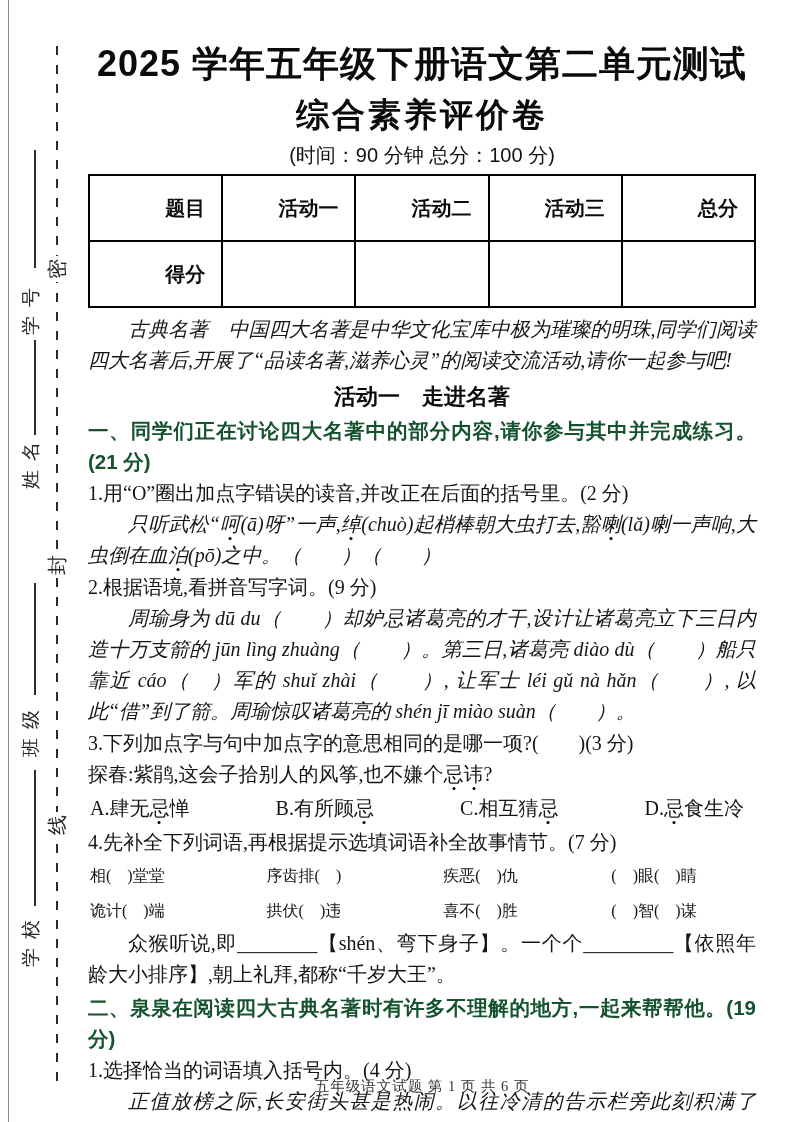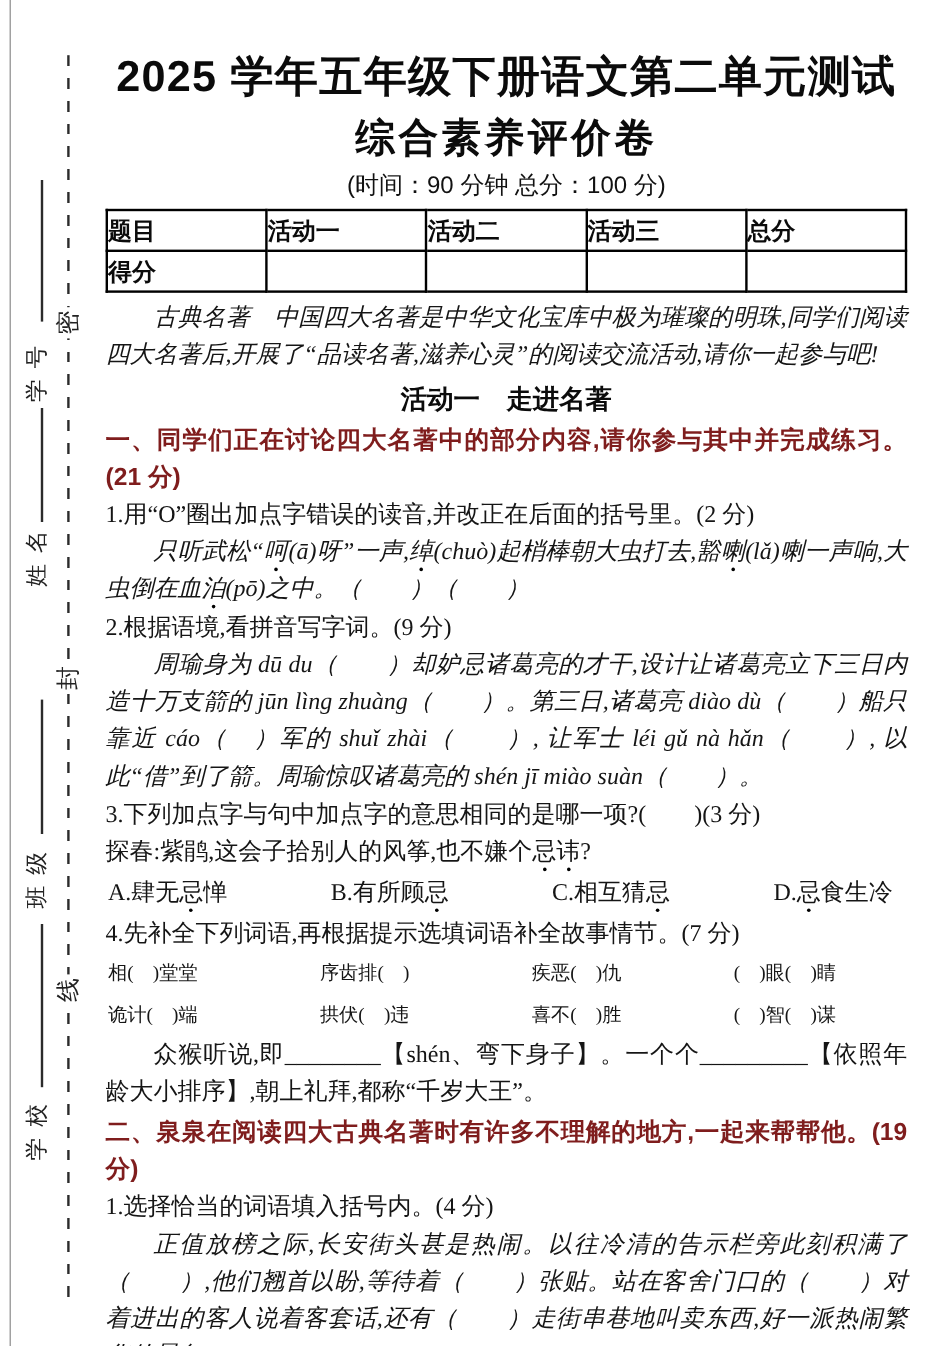--- a/index.html
+++ b/index.html
@@ -26,28 +26,28 @@
     font-size:19px;letter-spacing:9px;color:#222;white-space:nowrap;
     transform:rotate(-90deg);
   }
   
   .content{position:absolute;left:88px;top:40px;width:668px;}
   .title{margin:0;text-align:center;font:bold 36px/1.35 "Liberation Sans","DejaVu Sans",sans-serif;letter-spacing:1px;color:#0b0b0b;}
   .subtitle{margin:4px 0 0;text-align:center;font:bold 33px/1.35 "Liberation Sans","DejaVu Sans",sans-serif;letter-spacing:3px;color:#0b0b0b;}
   .info{margin:5px 0 6px;text-align:center;font:20px/1.3 "Liberation Sans","DejaVu Sans",sans-serif;color:#111;}
   table.score{width:100%;border-collapse:collapse;table-layout:fixed;margin:2px 0 6px;}
   table.score th,table.score td{
-    border:2px solid #000;height:32px;text-align:left;padding:0;
+    border:2px solid #000;height:32px;text-align:right;padding:16px;
     font:bold 20px "Liberation Sans","DejaVu Sans",sans-serif;color:#0b0b0b;
   }
   .para{margin:0;font-size:20px;line-height:31px;text-align:justify;}
   .indent{text-indent:2em;}
   .kai{font-style:italic;}
   .section-heading{margin:5px 0 2px;text-align:center;font:bold 22px/32px "Liberation Sans","DejaVu Sans",sans-serif;color:#0b0b0b;}
-  .qhead{margin:2px 0 1px;font:bold 20.5px/31px "Liberation Sans","DejaVu Sans",sans-serif;text-align:justify;color:#7f1d1d;}
+  .qhead{margin:2px 0 1px;font:bold 20.5px/31px "Liberation Sans","DejaVu Sans",sans-serif;text-align:justify;color:#14532d;}
   .stem{margin:1px 0 0;font-size:20px;line-height:31px;font-family:Liberation Serif, serif;}
   .options-row{display:flex;justify-content:space-between;font-size:20px;line-height:36px;padding:0 12px 0 2px;}
   .words-grid{display:grid;grid-template-columns:1.05fr 1.05fr 1fr 0.86fr;font-size:16px;line-height:35px;padding-left:2px;}
   .dot-char{position:relative;}
   .dot-char::after{
     content:"";position:absolute;left:50%;bottom:-0.26em;width:3px;height:3px;
     background:#000;border-radius:50%;transform:translateX(-50%);
   }
   .page-footer{
     position:absolute;left:88px;bottom:26px;width:668px;text-align:center;
@@ -140,14 +140,15 @@
     </div>
     <p class="para indent">众猴听说,即________【shén、弯下身子】。一个个_________【依照年龄大小排序】,朝上礼拜,都称“千岁大王”。</p>
 
     <p class="qhead">二、泉泉在阅读四大古典名著时有许多不理解的地方,一起来帮帮他。(19 分)</p>
 
     <p class="stem">1.选择恰当的词语填入括号内。(4 分)</p>
     <p class="para kai indent">正值放榜之际,长安街头甚是热闹。以往冷清的告示栏旁此刻积满了（　　）,他们翘首以盼,等待着（　　）张贴。站在客舍门口的（　　）对着进出的客人说着客套话,还有（　　）走街串巷地叫卖东西,好一派热闹繁华的景象。</p>
 
   </main>
 
+  <footer class="page-footer">五年级语文试题 第 1 页 共 6 页</footer>
 
 </div>
 
 </body></html>

